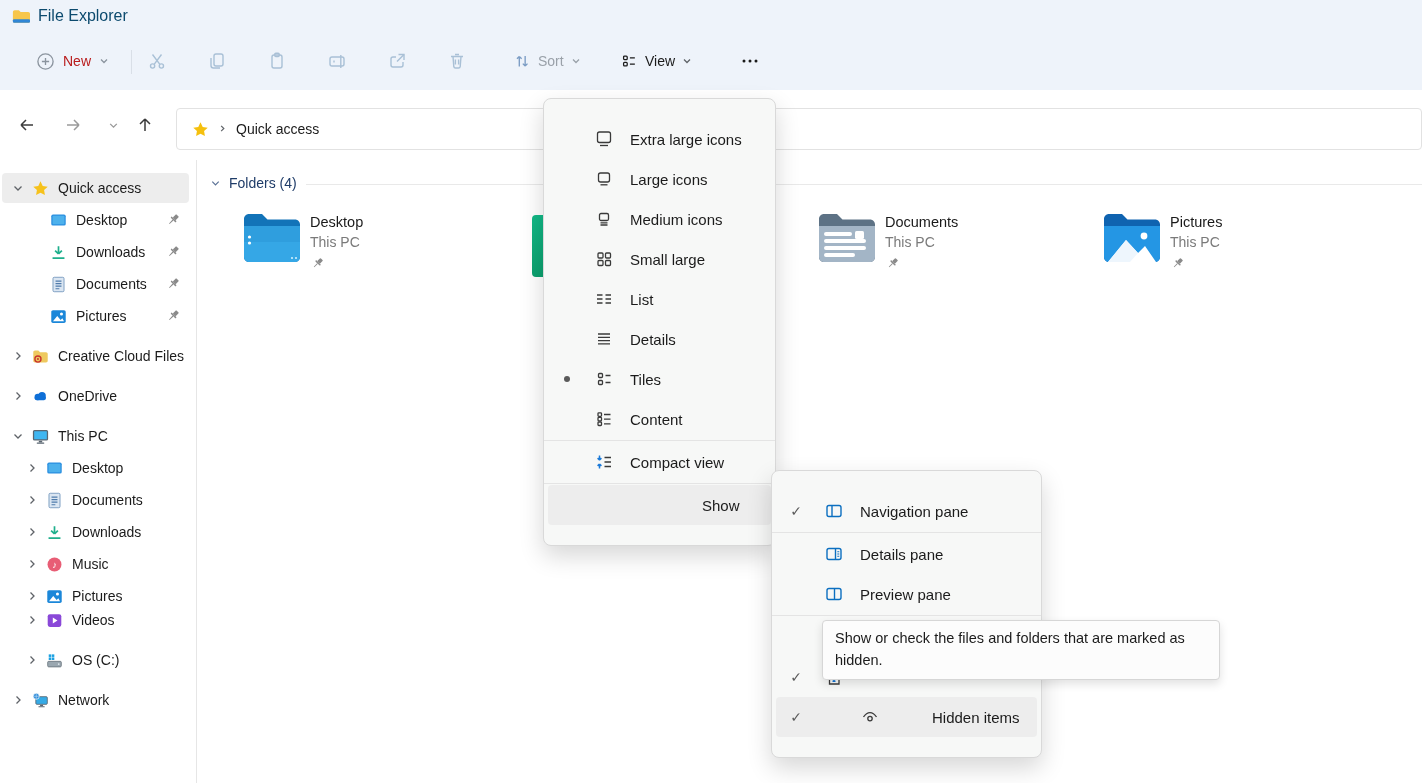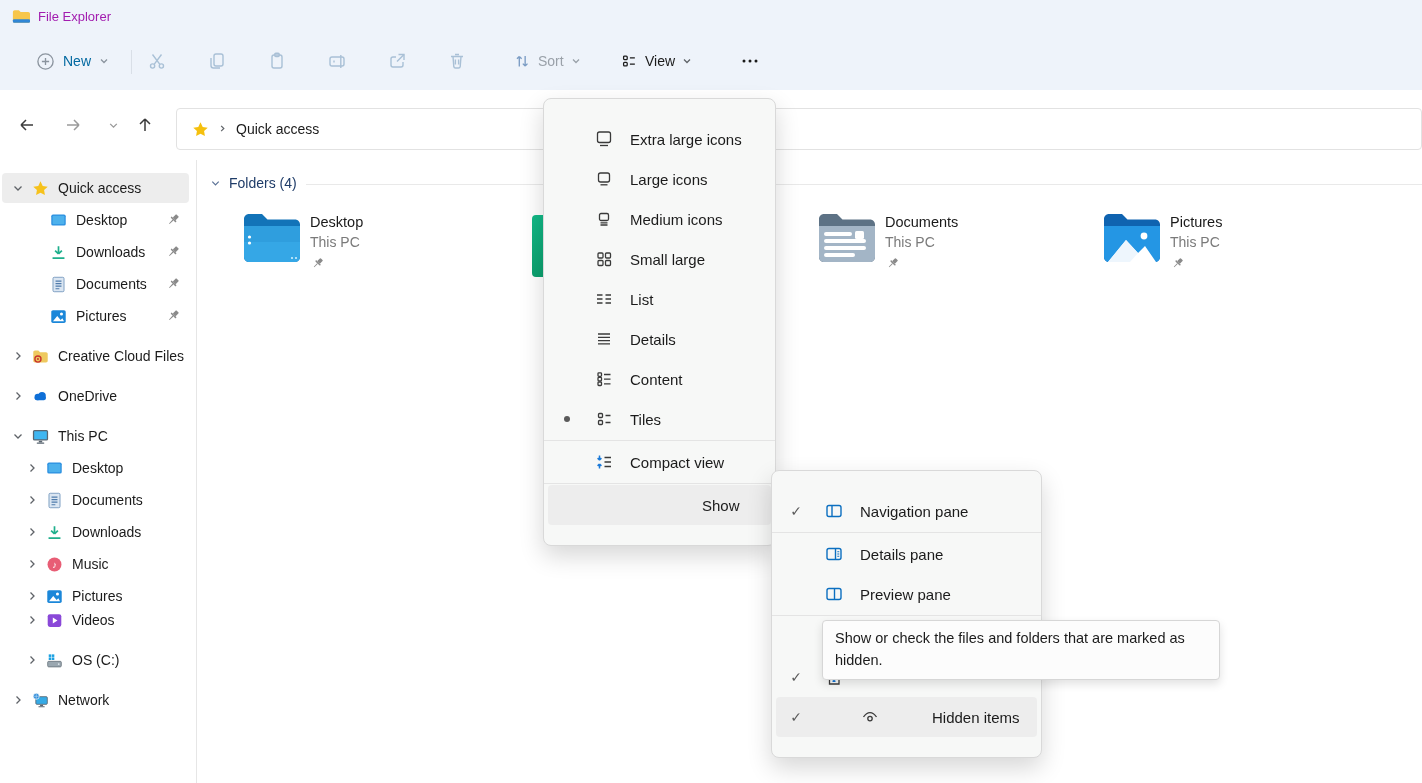--- a/index.html
+++ b/index.html
@@ -5,24 +5,24 @@
   html,body{margin:0;padding:0;}
   body{
     width:1422px;height:783px;position:relative;overflow:hidden;
     background:#ffffff;font-family:"Liberation Sans",sans-serif;
     color:#1b1b1b;-webkit-font-smoothing:antialiased;
   }
   svg{display:block;}
   
   .chrome{position:absolute;top:0;left:0;right:0;height:90px;background:#eef3fa;border-bottom:1px solid #e7ecf2;}
   .titlebar{position:absolute;top:0;left:0;right:0;height:32px;display:flex;align-items:center;padding-left:12px;gap:8px;}
-  .titlebar .title{font-size:13px;color:#a21caf;}
+  .titlebar .title{font-size:16px;color:#0c4a6e;}
   .toolbar{position:absolute;top:32px;left:0;right:0;height:58px;}
   .tbtn{position:absolute;top:11px;height:36px;display:flex;align-items:center;justify-content:center;border-radius:4px;}
-  .new-btn{left:26px;padding:0 10px;gap:8px;color:#0369a1;font-size:14px;}
+  .new-btn{left:26px;padding:0 10px;gap:8px;color:#b91c1c;font-size:14px;}
   .tb-sep{position:absolute;left:131px;top:18px;height:24px;width:1px;background:#d9dfe7;}
   .ibtn{width:44px;}
   .icut{left:135px}.icopy{left:195px}.ipaste{left:255px}.irename{left:315px}.ishare{left:375px}.idelete{left:435px}
   .sort-btn{left:505px;padding:0 8px;gap:7px;color:#9aa1a9;font-size:14px;}
   .view-btn{left:612px;padding:0 8px;gap:7px;color:#1b1b1b;font-size:14px;}
   .more-btn{left:728px;width:44px;color:#1b1b1b;}
   .glyph-dis{color:#a9c0d6;}
   .glyph-sort{color:#7b9cc4;}
   
   .navrow{position:absolute;top:90px;left:0;right:0;height:70px;background:#ffffff;}
@@ -628,43 +628,43 @@
   <div class="mrow">
     <span class="m-mark"></span>
     <span class="m-icon">
         <svg width="20" height="20" viewBox="0 0 20 20" fill="none" stroke="currentColor" stroke-width="1.3">
           <path d="M4 5h12M4 8.3h12M4 11.6h12M4 14.9h12"></path>
         </svg>
       </span>
     <span class="m-label">Details</span>
   </div>
   <div class="mrow">
+    <span class="m-mark">
+        <span class="bullet"></span>
+      </span>
+    <span class="m-icon">
+        <svg width="20" height="20" viewBox="0 0 20 20" fill="none" stroke="currentColor" stroke-width="1.3">
+          <rect x="4.5" y="4.5" width="4" height="4" rx="1"></rect>
+          <rect x="4.5" y="11.5" width="4" height="4" rx="1"></rect>
+          <path d="M11.5 6.5h5M11.5 13.5h5"></path>
+        </svg>
+      </span>
+    <span class="m-label">Tiles</span>
+  </div>
+  <div class="mrow">
     <span class="m-mark"></span>
     <span class="m-icon">
         <svg width="20" height="20" viewBox="0 0 20 20" fill="none" stroke="currentColor" stroke-width="1.3">
           <rect x="4" y="3.8" width="3.5" height="3.5" rx=".8"></rect>
           <rect x="4" y="8.4" width="3.5" height="3.5" rx=".8"></rect>
           <rect x="4" y="13" width="3.5" height="3.5" rx=".8"></rect>
           <path d="M10 5.5h6.5M10 10.2h6.5M10 14.8h6.5"></path>
         </svg>
       </span>
     <span class="m-label">Content</span>
-  </div>
-  <div class="mrow">
-    <span class="m-mark">
-        <span class="bullet"></span>
-      </span>
-    <span class="m-icon">
-        <svg width="20" height="20" viewBox="0 0 20 20" fill="none" stroke="currentColor" stroke-width="1.3">
-          <rect x="4.5" y="4.5" width="4" height="4" rx="1"></rect>
-          <rect x="4.5" y="11.5" width="4" height="4" rx="1"></rect>
-          <path d="M11.5 6.5h5M11.5 13.5h5"></path>
-        </svg>
-      </span>
-    <span class="m-label">Tiles</span>
   </div>
   <div class="msep"></div>
   <div class="mrow">
     <span class="m-mark"></span>
     <span class="m-icon">
         <svg width="20" height="20" viewBox="0 0 20 20" fill="none">
           <g stroke="#1a79d8" stroke-width="1.5">
             <path d="M5.5 3.5V8M5.5 8L3.6 6.1M5.5 8l1.9-1.9"></path>
             <path d="M5.5 16.5V12M5.5 12l-1.9 1.9M5.5 12l1.9 1.9"></path>
           </g>

